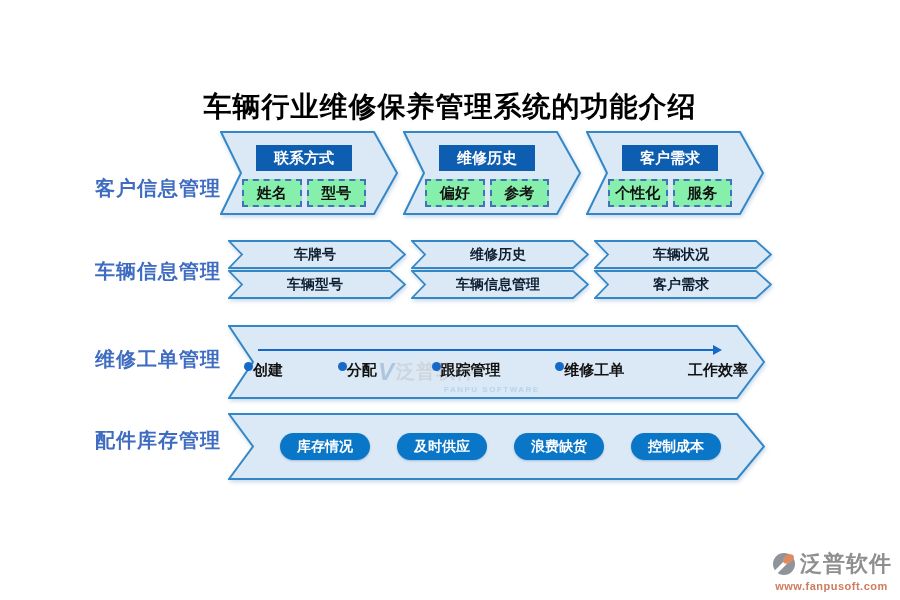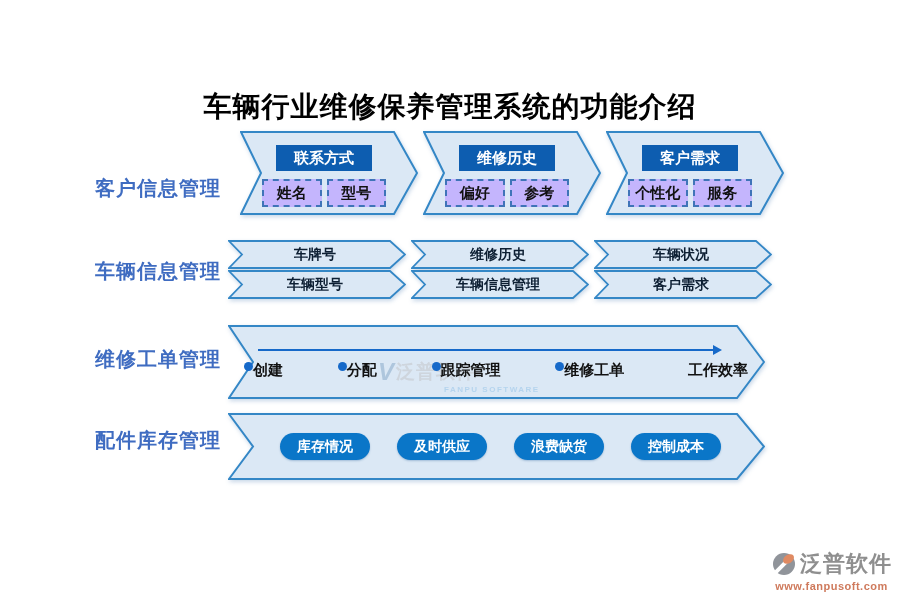--- a/index.html
+++ b/index.html
@@ -15,30 +15,30 @@
   }
   .row-label {
     position:absolute; left:95px; width:150px;
     font-family:"Liberation Serif","DejaVu Serif",serif;
     font-size:20px; font-weight:bold; color:#3f6cc1; letter-spacing:1px;
     white-space:nowrap;
   }
   .chev-svg { position:absolute; left:0; top:0; filter:drop-shadow(1px 2px 2px rgba(110,150,195,.38)); }
 
   
-  .row1 { position:absolute; left:240px; top:131px; display:flex; gap:5px;text-decoration:underline; }
+  .row1 { position:absolute; left:220px; top:131px; display:flex; gap:5px;text-decoration:underline; }
   .card-chev { position:relative; width:178px; height:84px; }
   .card-inner { position:absolute; left:22px; right:32px; top:0; bottom:0; }
   .card-header {
     margin:14px auto 0; width:96px; height:26px; background:#0d5db0;
     color:#fff; font-size:15px; font-weight:bold; text-align:center; line-height:26px;
   }
   .card-items { display:flex; gap:5px; margin-top:8px; }
   .card-item {
-    flex:1; height:28px; background:#c4b5fd; border:2px dashed #3f74b8;
+    flex:1; height:28px; background:#86efac; border:2px dashed #3f74b8;
     color:#111; font-size:15px; font-weight:bold; text-align:center; line-height:24px;
   }
 
   
   .row2 { position:absolute; left:228px; top:240px; display:flex; gap:5px; }
   .ribbon-group { display:flex; flex-direction:column; gap:1px; width:178px; }
   .ribbon { position:relative; width:178px; height:29px; }
   .ribbon-text {
     position:absolute; left:16px; right:20px; top:0; bottom:0;
     display:flex; align-items:center; justify-content:center;

